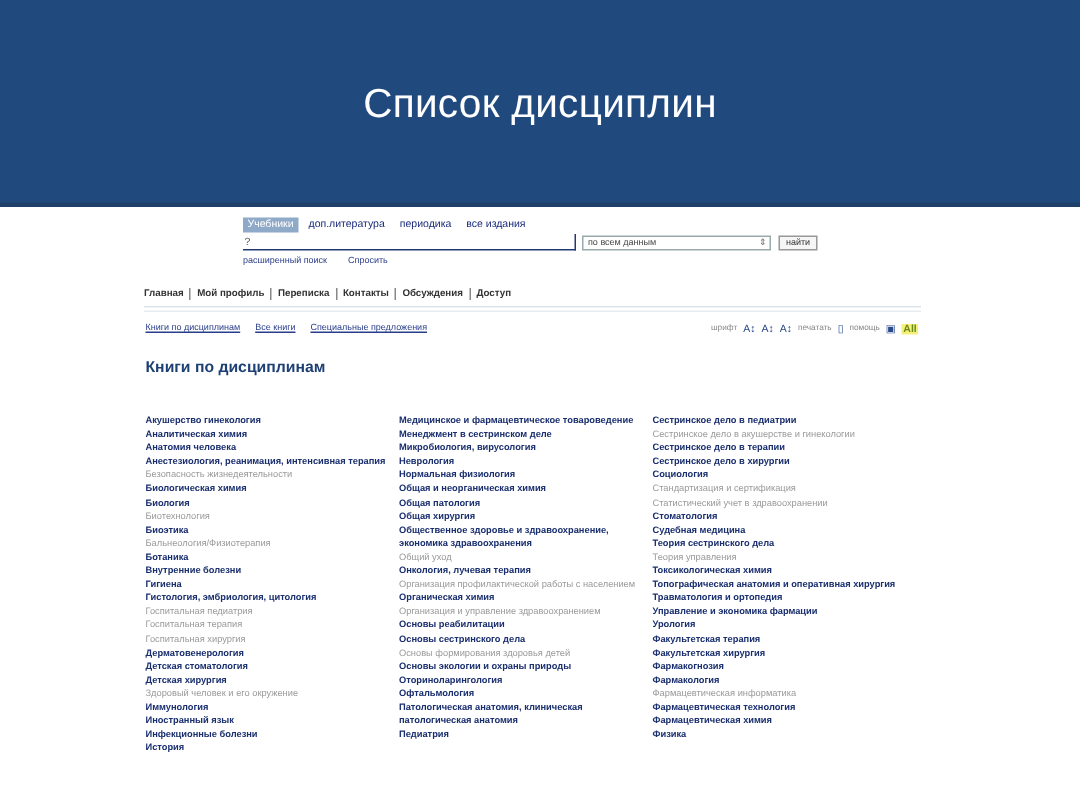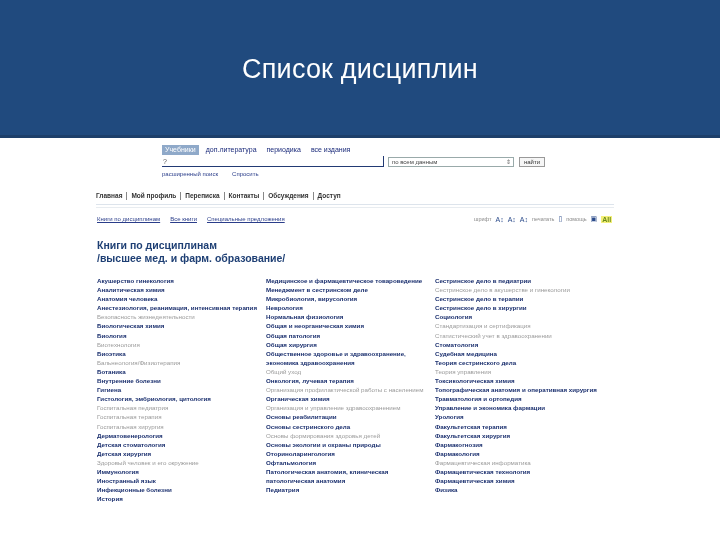--- a/index.html
+++ b/index.html
@@ -87,21 +87,20 @@
     <span class="tool-icon">A↕</span>
     <span>печатать</span>
     <span class="tool-icon">▯</span>
     <span>помощь</span>
     <span class="tool-icon">▣</span>
     <span class="tool-icon all">All</span>
   </div>
 
   <div class="title-block">
     <div>Книги по дисциплинам</div>
-    <div>/высшее мед. и фарм. образование/</div>
   </div>
 
   <div class="columns">
     <div class="col c1">
         <span class="item b">Акушерство гинекология</span>
         <span class="item b">Аналитическая химия</span>
         <span class="item b">Анатомия человека</span>
         <span class="item b">Анестезиология, реанимация, интенсивная терапия</span>
         <span class="item g">Безопасность жизнедеятельности</span>
         <span class="item b">Биологическая химия</span>

